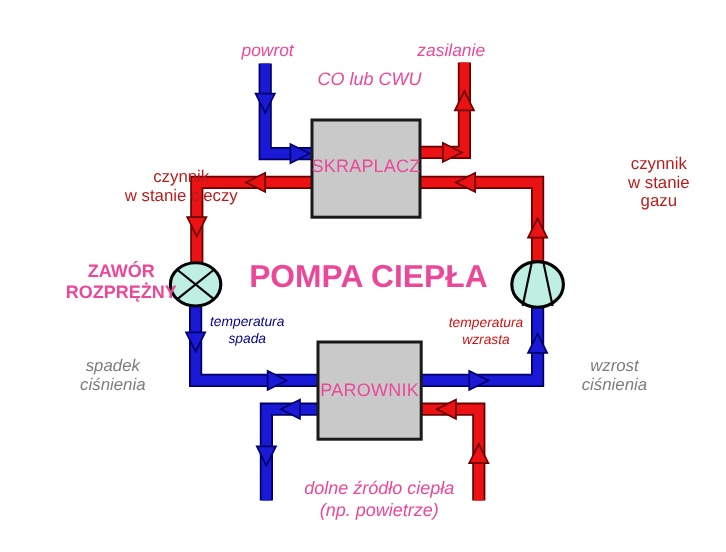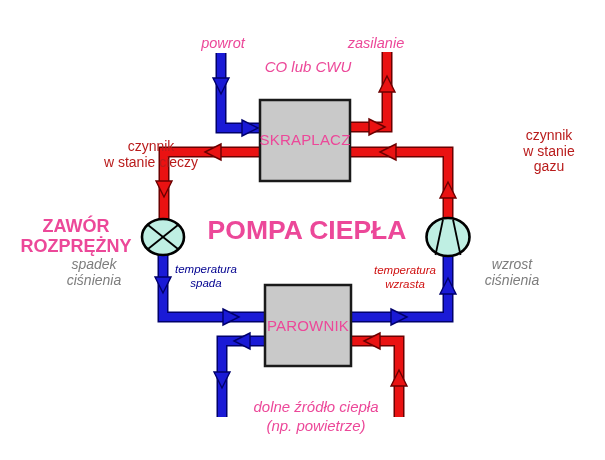--- a/index.html
+++ b/index.html
@@ -7,21 +7,21 @@
     position:relative;width:605px;height:460px;background:#ffffff;overflow:hidden;
     font-family:"Liberation Sans", sans-serif;
   }
   .stage svg{position:absolute;left:0;top:0;}
   .lbl{
     position:absolute;transform:translate(-50%,-50%);
     text-align:center;white-space:pre-line;color:#ec4899;line-height:1.12;
   }
   .italic{font-style:italic;}
   .bold{font-weight:bold;}
-  .muted{color:var(--muted-text,#7d7d7d);}
+  .muted{color:var(--muted-text,#7d7d7d);margin-top:40px;}
   .state{color:#b91c1c;margin-left:48px;}
   .temp-down{color:var(--temp-down-text,#00008f);}
   .temp-up{color:var(--temp-up-text,#cf1010);}
   
   .pipe-blue-outer{fill:none;stroke:#00006b;stroke-width:11;stroke-linejoin:miter;}
   .pipe-blue-inner{fill:none;stroke:var(--cold-pipe,#1a1ad6);stroke-width:8;stroke-linejoin:miter;}
   .pipe-red-outer{fill:none;stroke:#6b0000;stroke-width:11;stroke-linejoin:miter;}
   .pipe-red-inner{fill:none;stroke:var(--hot-pipe,#ea1212);stroke-width:8;stroke-linejoin:miter;}
   .arrow-blue{fill:var(--cold-pipe,#1a1ad6);stroke:#00006b;stroke-width:1.4;}
   .arrow-red{fill:var(--hot-pipe,#ea1212);stroke:#6b0000;stroke-width:1.4;}
@@ -105,21 +105,21 @@
   <div class="lbl state" style="left:103px;top:155px;font-size:14px;">czynnik
 w stanie cieczy</div>
 
   <div class="lbl state" style="left:501px;top:152px;font-size:14px;">czynnik
 w stanie gazu</div>
 
   <div class="lbl" style="left:305px;top:140px;font-size:15px;letter-spacing:0.2px;">SKRAPLACZ</div>
 
   <div class="lbl" style="left:308px;top:326px;font-size:15px;letter-spacing:0.2px;">PAROWNIK</div>
 
-  <div class="lbl bold" style="left:76px;top:236px;font-size:18px;">ZAWÓR
+  <div class="lbl bold" style="left:101px;top:236px;font-size:15px;">ZAWÓR
 ROZPRĘŻNY</div>
 
   <div class="lbl italic muted" style="left:94px;top:273px;font-size:14px;">spadek
 ciśnienia</div>
 
   <div class="lbl bold" style="left:307px;top:231px;font-size:26.5px;white-space:nowrap;">POMPA CIEPŁA</div>
 
   <div class="lbl italic temp-down" style="left:206px;top:276px;font-size:11.5px;line-height:1.26;">temperatura
 spada</div>
 

